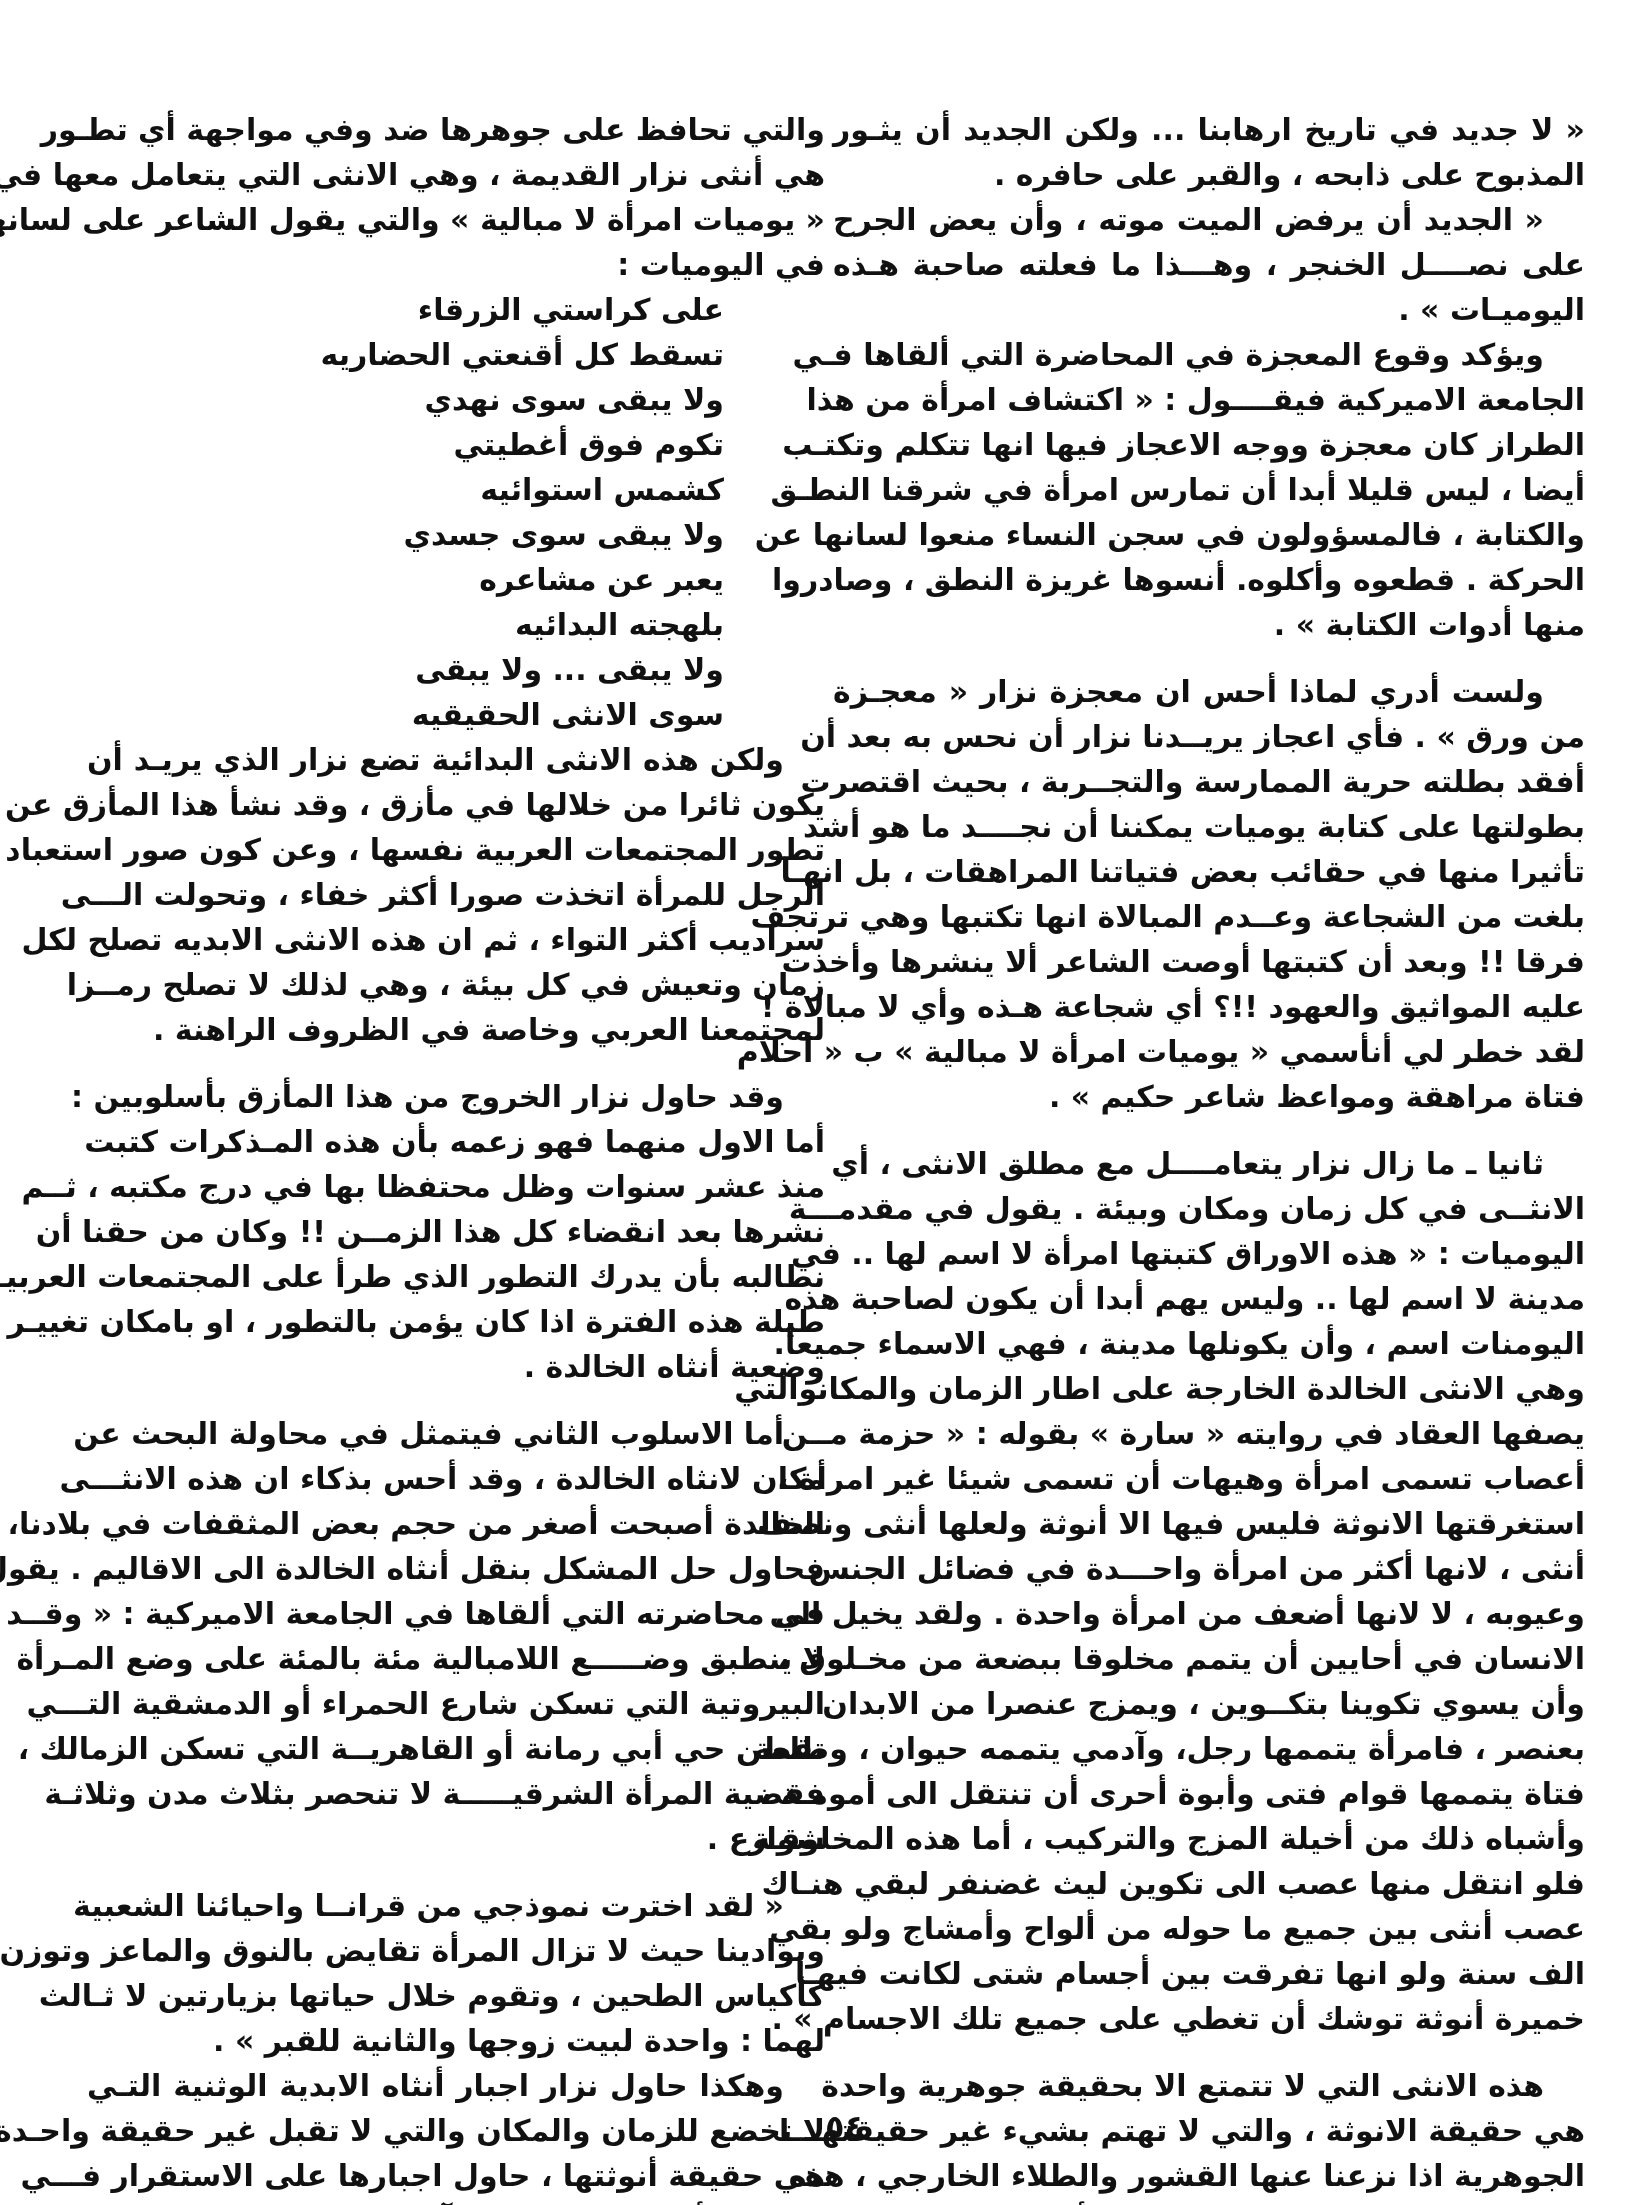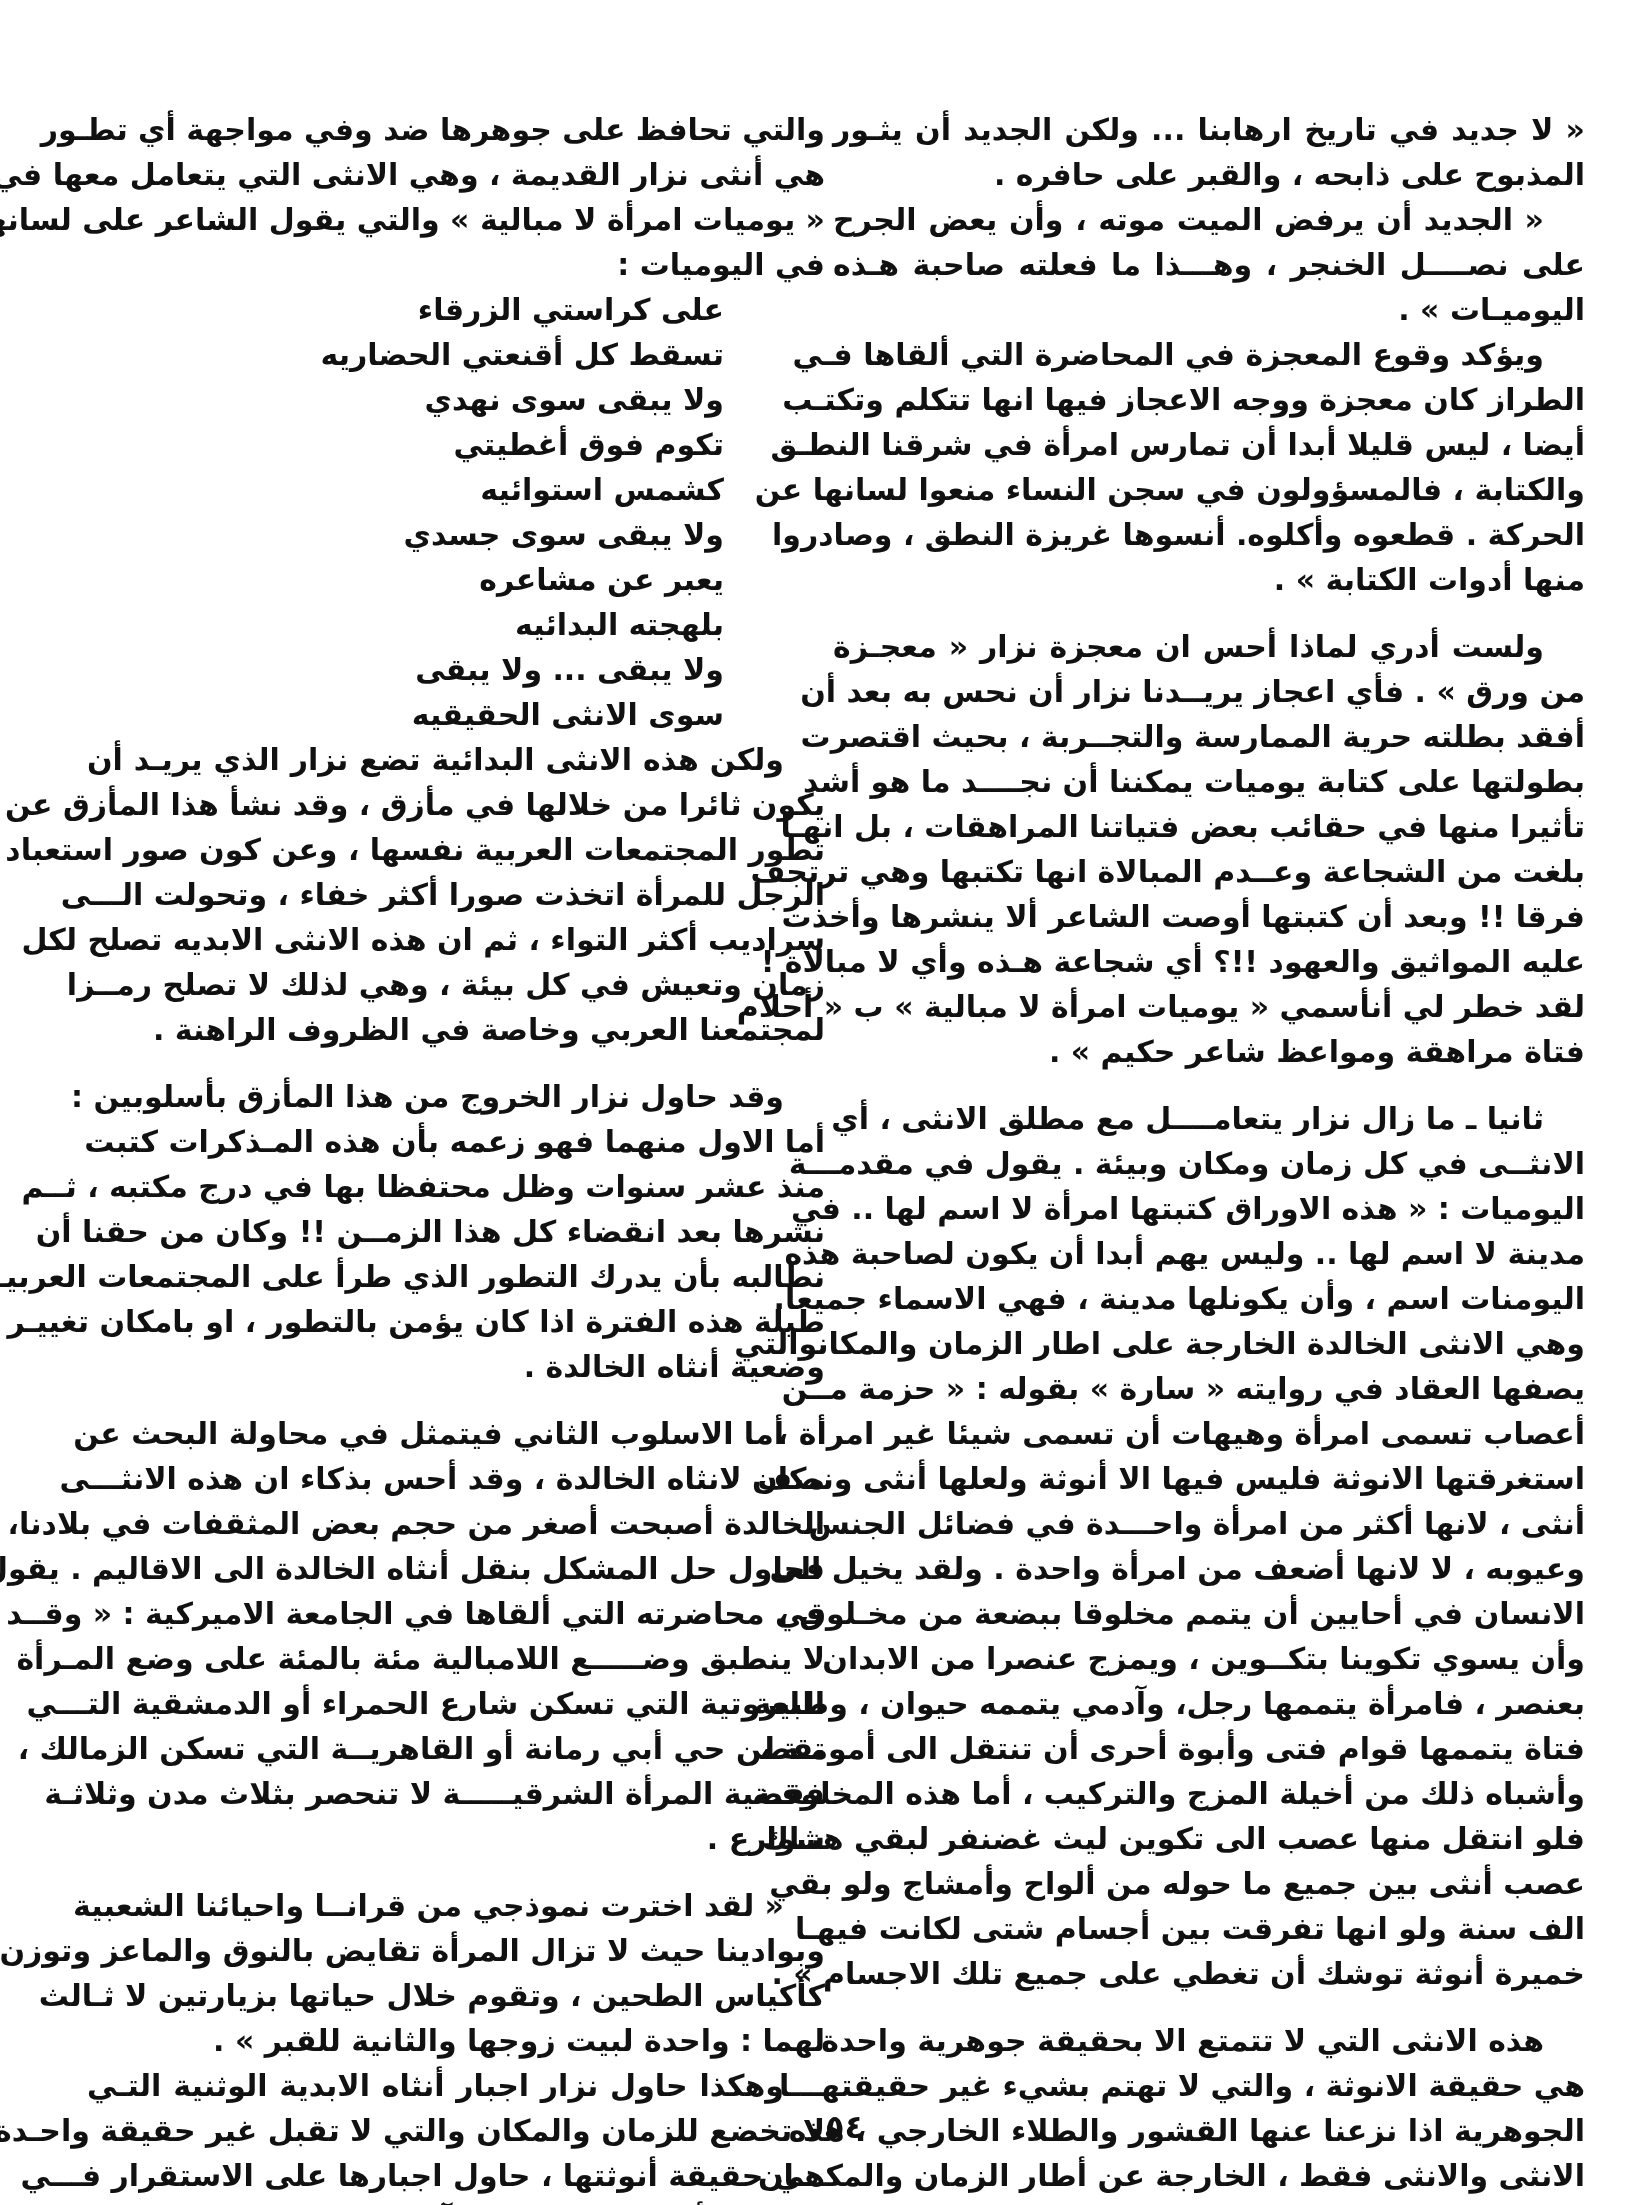--- a/index.html
+++ b/index.html
@@ -42,20 +42,21 @@
         <span class="line">« لا جديد في تاريخ ارهابنا ... ولكن الجديد أن يثـور</span>
         <span class="line last">المذبوح على ذابحه ، والقبر على حافره .</span>
       </div>
       <div class="para">
         <span class="line" style="padding-right: 41px;">« الجديد أن يرفض الميت موته ، وأن يعض الجرح</span>
         <span class="line">على نصــــل الخنجر ، وهـــذا ما فعلته صاحبة هـذه</span>
         <span class="line last">اليوميـات » .</span>
       </div>
       <div class="para">
         <span class="line" style="padding-right: 41px;">ويؤكد وقوع المعجزة في المحاضرة التي ألقاها فـي</span>
+        <span class="line">الجامعة الاميركية فيقــــول : « اكتشاف امرأة من هذا</span>
         <span class="line">الطراز كان معجزة ووجه الاعجاز فيها انها تتكلم وتكتـب</span>
         <span class="line">أيضا ، ليس قليلا أبدا أن تمارس امرأة في شرقنا النطـق</span>
         <span class="line">والكتابة ، فالمسؤولون في سجن النساء منعوا لسانها عن</span>
         <span class="line">الحركة . قطعوه وأكلوه. أنسوها غريزة النطق ، وصادروا</span>
         <span class="line last">منها أدوات الكتابة » .</span>
       </div>
       <div class="para gap">
         <span class="line" style="padding-right: 41px;">ولست أدري لماذا أحس ان معجزة نزار « معجـزة</span>
         <span class="line">من ورق » . فأي اعجاز يريــدنا نزار أن نحس به بعد أن</span>
         <span class="line">أفقد بطلته حرية الممارسة والتجــربة ، بحيث اقتصرت</span>

